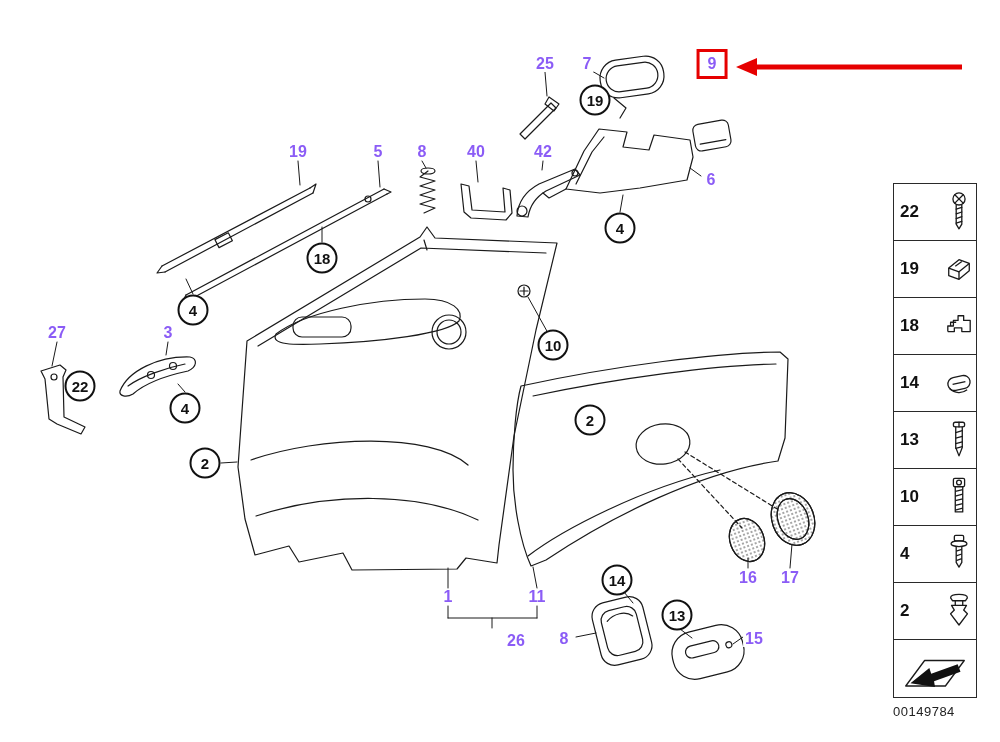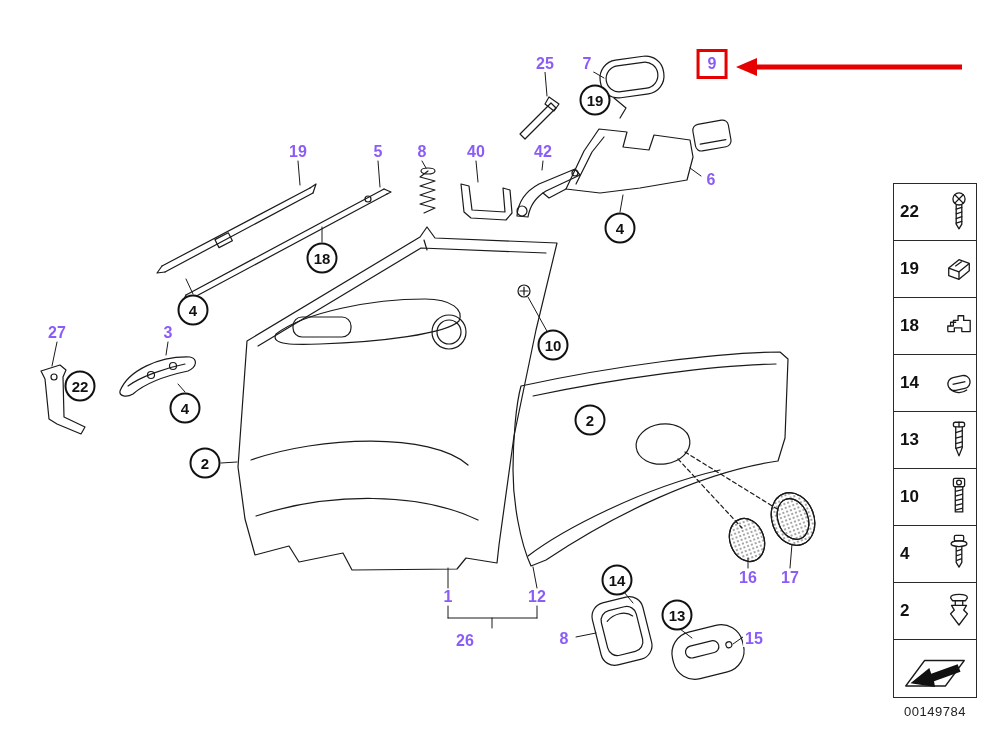--- a/index.html
+++ b/index.html
@@ -29,21 +29,21 @@
     display: flex; align-items: center; justify-content: space-between;
     height: 57px; padding: 2px 3px 2px 6px; border-bottom: 1px solid #2a2a2a;
   }
   .hw-cell:last-child { border-bottom: none; }
   .hw-num { font-weight: bold; font-size: 17px; color: #111; }
   .hw-icon { display: flex; align-items: center; justify-content: center; }
   .arrow-cell { justify-content: center; padding: 2px; }
 
   .image-number {
     position: absolute; left: 893px; top: 704px; width: 84px;
-    text-align: center; font-size: 13px; color: #222; letter-spacing: 0.5px;
+    text-align: left; font-size: 13px; color: #222; letter-spacing: 0.5px;
   }
 </style>
 </head>
 <body>
 
 <div class="stage">
 
   <svg class="art" width="1000" height="742" viewBox="0 0 1000 742" xmlns="http://www.w3.org/2000/svg">
     <defs>
       <pattern id="dots" width="4" height="4" patternUnits="userSpaceOnUse">
@@ -215,22 +215,22 @@
     <div class="plabel highlight-box" style="left:712px;top:64px">9</div>
     <div class="plabel" style="left:298px;top:152px">19</div>
     <div class="plabel" style="left:378px;top:152px">5</div>
     <div class="plabel" style="left:422px;top:152px">8</div>
     <div class="plabel" style="left:476px;top:152px">40</div>
     <div class="plabel" style="left:543px;top:152px">42</div>
     <div class="plabel" style="left:711px;top:180px">6</div>
     <div class="plabel" style="left:57px;top:333px">27</div>
     <div class="plabel" style="left:168px;top:333px">3</div>
     <div class="plabel" style="left:448px;top:597px">1</div>
-    <div class="plabel" style="left:537px;top:597px">12</div>
-    <div class="plabel" style="left:465px;top:641px">26</div>
+    <div class="plabel" style="left:537px;top:597px">11</div>
+    <div class="plabel" style="left:516px;top:641px">26</div>
     <div class="plabel" style="left:564px;top:639px">8</div>
     <div class="plabel" style="left:754px;top:639px">15</div>
     <div class="plabel" style="left:748px;top:578px">16</div>
     <div class="plabel" style="left:790px;top:578px">17</div>
 
     <div class="balloon" style="left:595px;top:100px">19</div>
     <div class="balloon" style="left:620px;top:228px">4</div>
     <div class="balloon" style="left:322px;top:258px">18</div>
     <div class="balloon" style="left:193px;top:310px">4</div>
     <div class="balloon" style="left:80px;top:386px">22</div>

